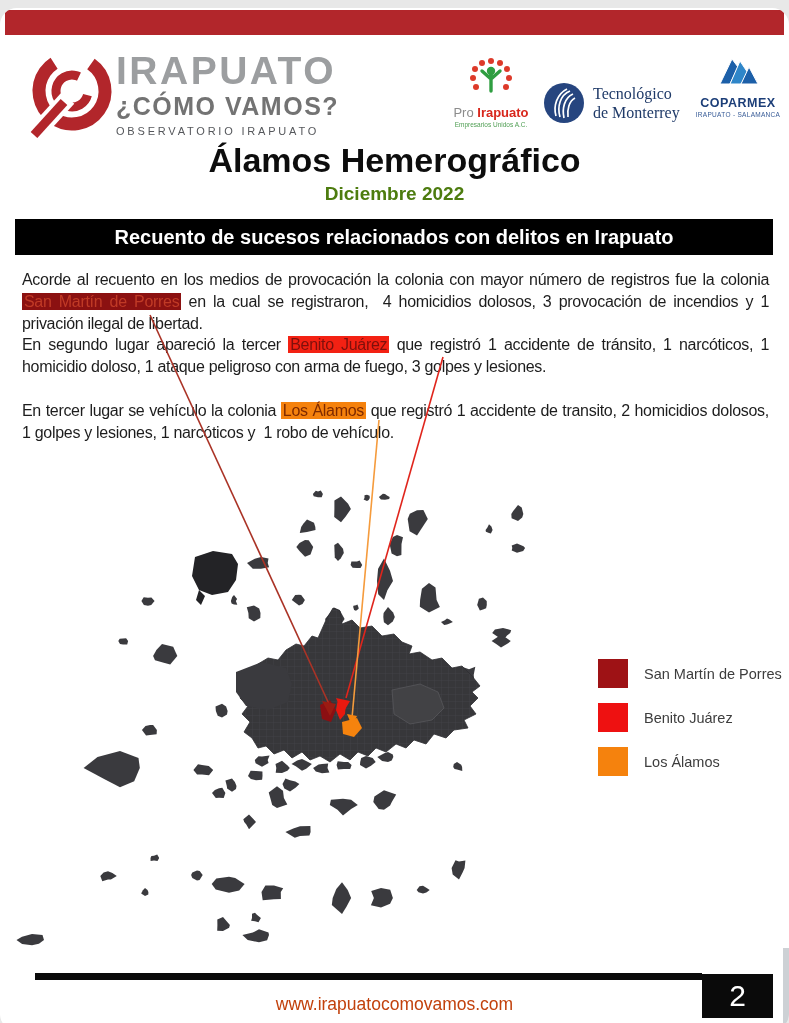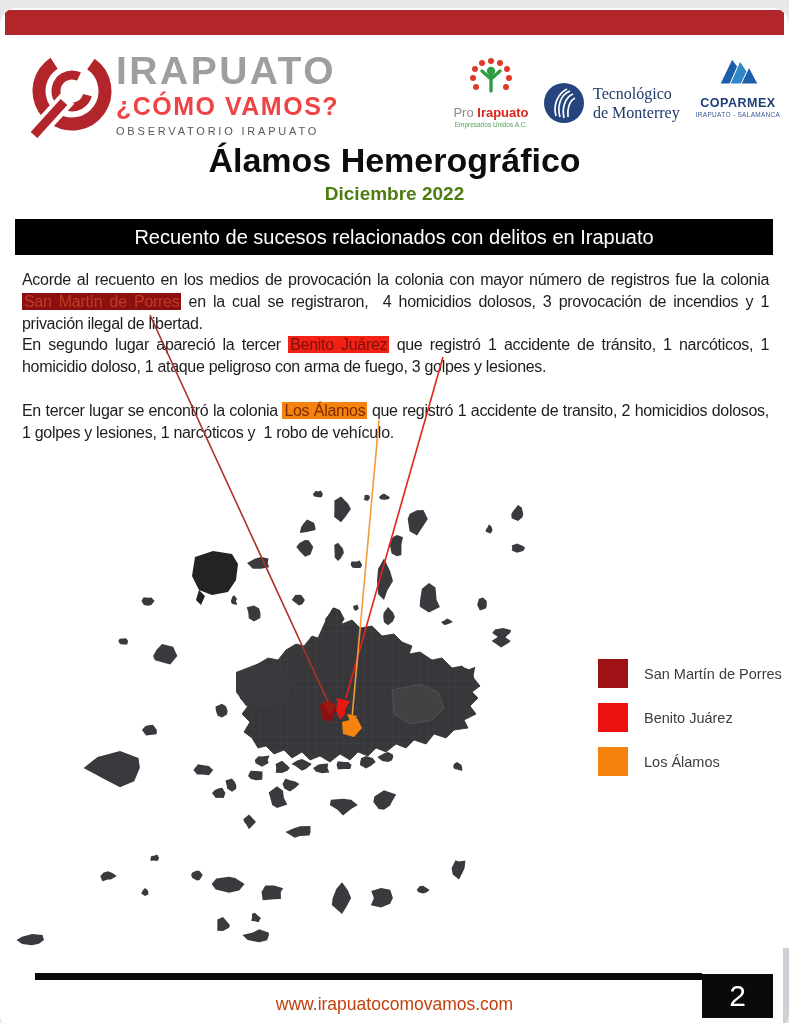--- a/index.html
+++ b/index.html
@@ -4,42 +4,42 @@
 <style>
   html,body{margin:0;padding:0;background:#e8e8e8;}
   .page{position:relative;width:789px;height:1023px;background:#ffffff;overflow:hidden;
         font-family:"Liberation Sans", sans-serif;margin:8px auto;border-radius:17px;}
   
   .top-bar{position:absolute;left:5px;top:2px;width:779px;height:25px;background:#B2262B;}
   
   .logo-icon{position:absolute;left:26px;top:36px;width:92px;height:94px;}
   .logo-text{position:absolute;left:116px;top:44px;width:240px;}
   .logo-title{font-size:39px;font-weight:bold;color:#9C9EA0;letter-spacing:2.5px;line-height:0.95;}
-  .logo-subtitle{font-size:25px;font-weight:bold;color:#ef4444;letter-spacing:1.5px;margin-top:3px;}
+  .logo-subtitle{font-size:25px;font-weight:bold;color:#737373;letter-spacing:1.5px;margin-top:3px;}
   .logo-tagline{font-size:11px;color:#55575B;letter-spacing:2.8px;margin-top:4px;}
   .partner{position:absolute;text-align:center;}
   .pro{left:443px;top:50px;width:96px;}
   .pro .pname{font-size:13px;margin-top:1px;}
   .pro .pname .pre{color:#8C8C8C;}
   .pro .pname .main{color:#D8271C;font-weight:bold;}
   .pro .ptag{font-size:6.5px;color:#4F9E53;margin-top:1px;}
   .tec{left:543px;top:74px;width:150px;text-align:left;}
   .tec-row{display:flex;align-items:center;}
   .tec-name{font-family:"Liberation Serif", serif;font-size:16px;color:#1F3A68;line-height:19px;margin-left:8px;}
   .cop{left:694px;top:44px;width:88px;}
   .cop-name{font-size:12.5px;font-weight:bold;color:#1C3E78;letter-spacing:0.5px;margin-top:2px;}
   .cop-tag{font-size:6.5px;color:#365A96;letter-spacing:0.3px;margin-top:1px;}
   
   .page-title{position:absolute;left:0;top:133px;width:100%;text-align:center;
               font-size:34px;font-weight:bold;color:#0d0d0d;}
   .page-subtitle{position:absolute;left:0;top:175px;width:100%;text-align:center;
               font-size:19px;font-weight:bold;color:#4d7c0f;}
   .banner{position:absolute;left:15px;top:211px;width:758px;height:36px;background:#000;
           color:#fff;display:flex;align-items:center;justify-content:center;
-          font-size:20px;font-weight:normal;}
+          font-size:20px;font-weight:bold;}
   
   .body-text{position:absolute;left:22px;top:261px;width:747px;font-size:16px;
              line-height:21.8px;text-align:justify;color:#1d1d1d;letter-spacing:-0.3px;}
   .body-text p{margin:0;}
   .body-text p.gap{margin-top:22px;}
   .hl{padding:0 2px;font-weight:normal;}
   .hl1{background:#8B1111;color:#C03A26;}
   .hl2{background:#F32113;color:#7E100B;}
   .hl3{background:#F5820D;color:#7E2A00;}
   
@@ -129,21 +129,21 @@
 
   <div class="page-title">Álamos Hemerográfico</div>
   <div class="page-subtitle">Diciembre 2022</div>
   <div class="banner">
     <span>Recuento de sucesos relacionados con delitos en Irapuato</span>
   </div>
 
   <div class="body-text">
     <p><span>Acorde al recuento en los medios de provocación la colonia con mayor número de registros fue la colonia </span><span class="hl hl1">San Martín de Porres</span><span> en la cual se registraron,&nbsp; 4 homicidios dolosos, 3 provocación de incendios y 1 privación ilegal de libertad.</span></p>
     <p><span>En segundo lugar apareció la tercer </span><span class="hl hl2">Benito Juárez</span><span> que registró 1 accidente de tránsito, 1 narcóticos, 1 homicidio doloso, 1 ataque peligroso con arma de fuego, 3 golpes y lesiones.</span></p>
-    <p class="gap"><span>En tercer lugar se encontró la colonia </span><span class="hl hl3">Los Álamos</span><span> que registró 1 accidente de transito, 2 homicidios dolosos, 1 golpes y lesiones, 1 narcóticos y&nbsp; 1 robo de vehículo.</span></p>
+    <p class="gap"><span>En tercer lugar se vehículo la colonia </span><span class="hl hl3">Los Álamos</span><span> que registró 1 accidente de transito, 2 homicidios dolosos, 1 golpes y lesiones, 1 narcóticos y&nbsp; 1 robo de vehículo.</span></p>
   </div>
 
   <svg class="map-svg" viewBox="0 0 789 1023">
     <defs>
       <pattern id="grid" width="7" height="7" patternUnits="userSpaceOnUse">
         <rect width="7" height="7" fill="#37373A"></rect>
         <path d="M0 0H7M0 0V7" stroke="#47474C" stroke-width="0.6"></path>
       </pattern>
     </defs>
     <g id="blobs">

